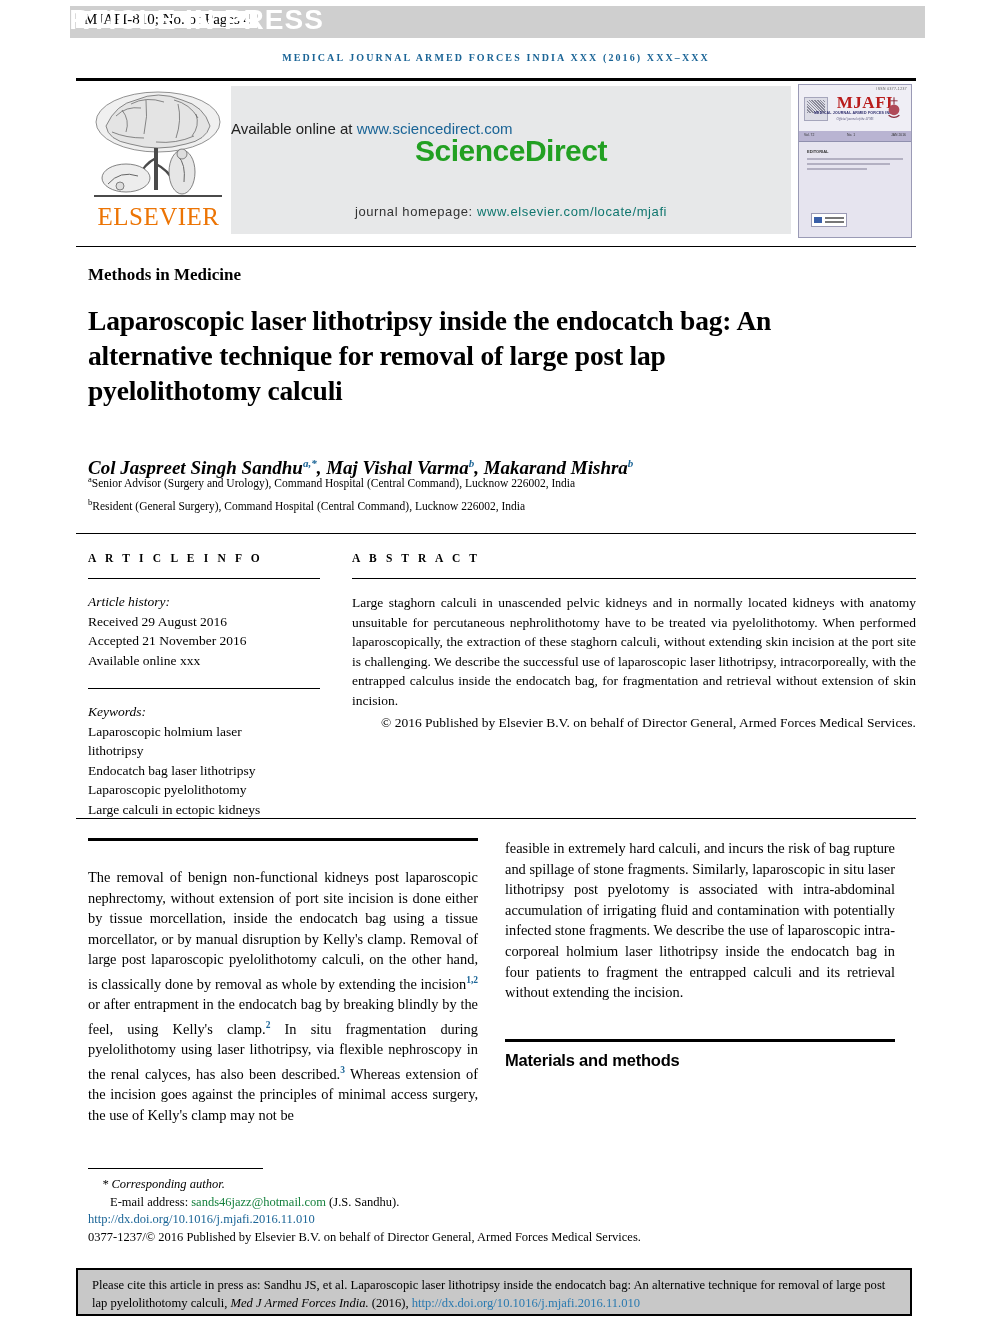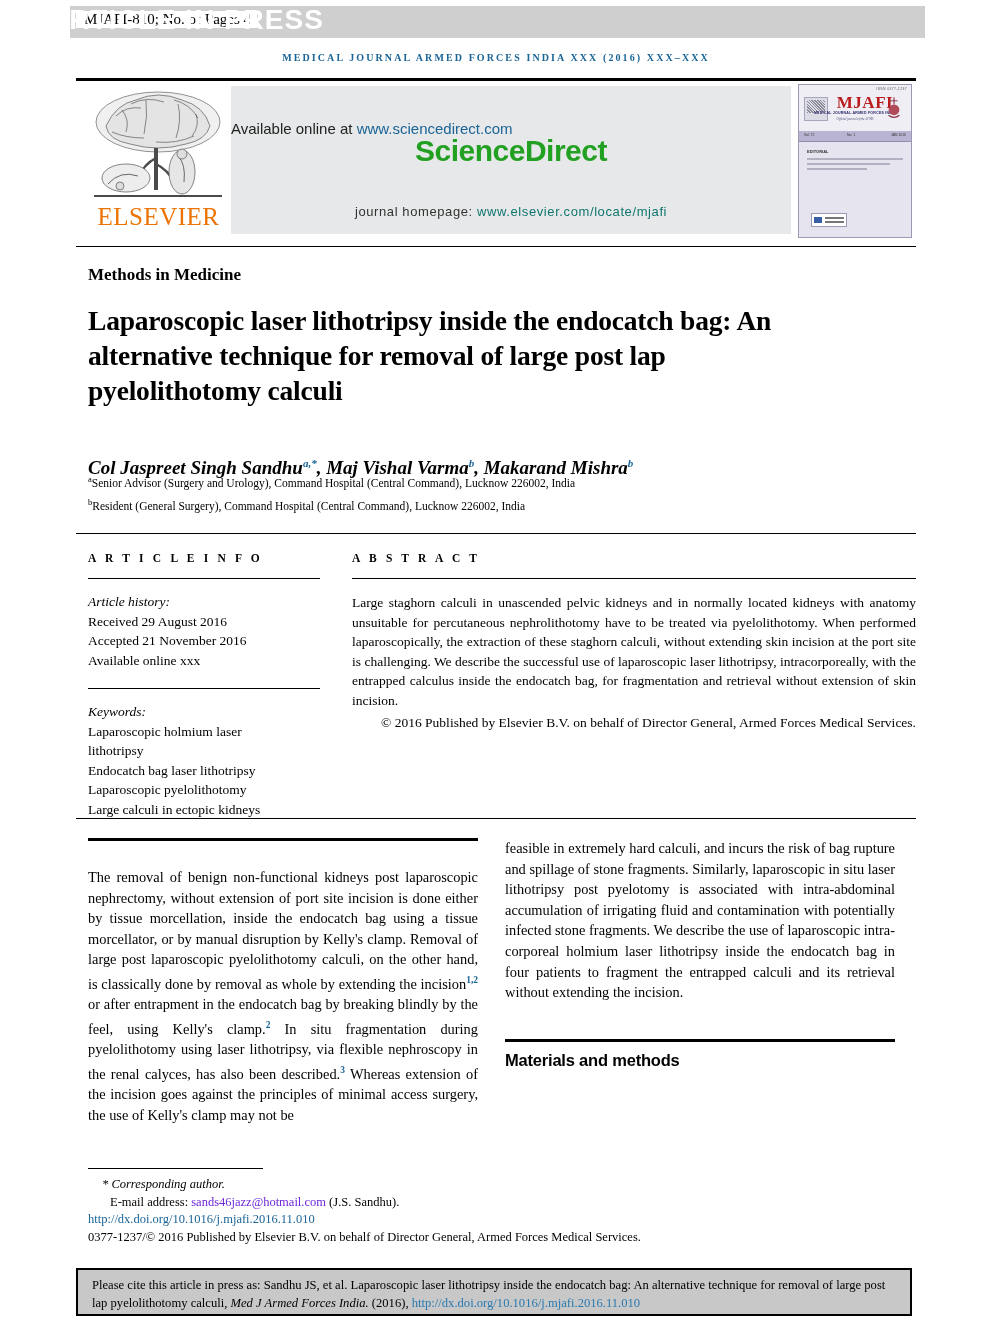--- a/index.html
+++ b/index.html
@@ -184,21 +184,21 @@
   .nopad { margin-top: 0; }
   .spacer-36 { height: 36px; }
 
   
   .foot-rule { position: absolute; left: 88px; top: 1168px; width: 175px; height: 1px; background:#000; }
   .footnote {
     position: absolute; left: 88px; top: 1176px; width: 620px;
     font-family: "Liberation Serif", serif; font-size: 12.5px; line-height: 17.5px;
   }
   .footnote .corr { font-style: italic; }
-  .footnote a { color:#6d28d9; text-decoration: none; }
+  .footnote a { color:#15803d; text-decoration: none; }
   .doi-line { color:#1a6496; }
   .copy-line { font-size: 12.5px; }
 
   
   .cite-box {
     position: absolute; left: 76px; top: 1268px; width: 836px; height: 48px;
     border: 2px solid #000; background: #c8c8c8;
     padding: 12px; box-sizing: border-box;
   }
   .cite-text {

